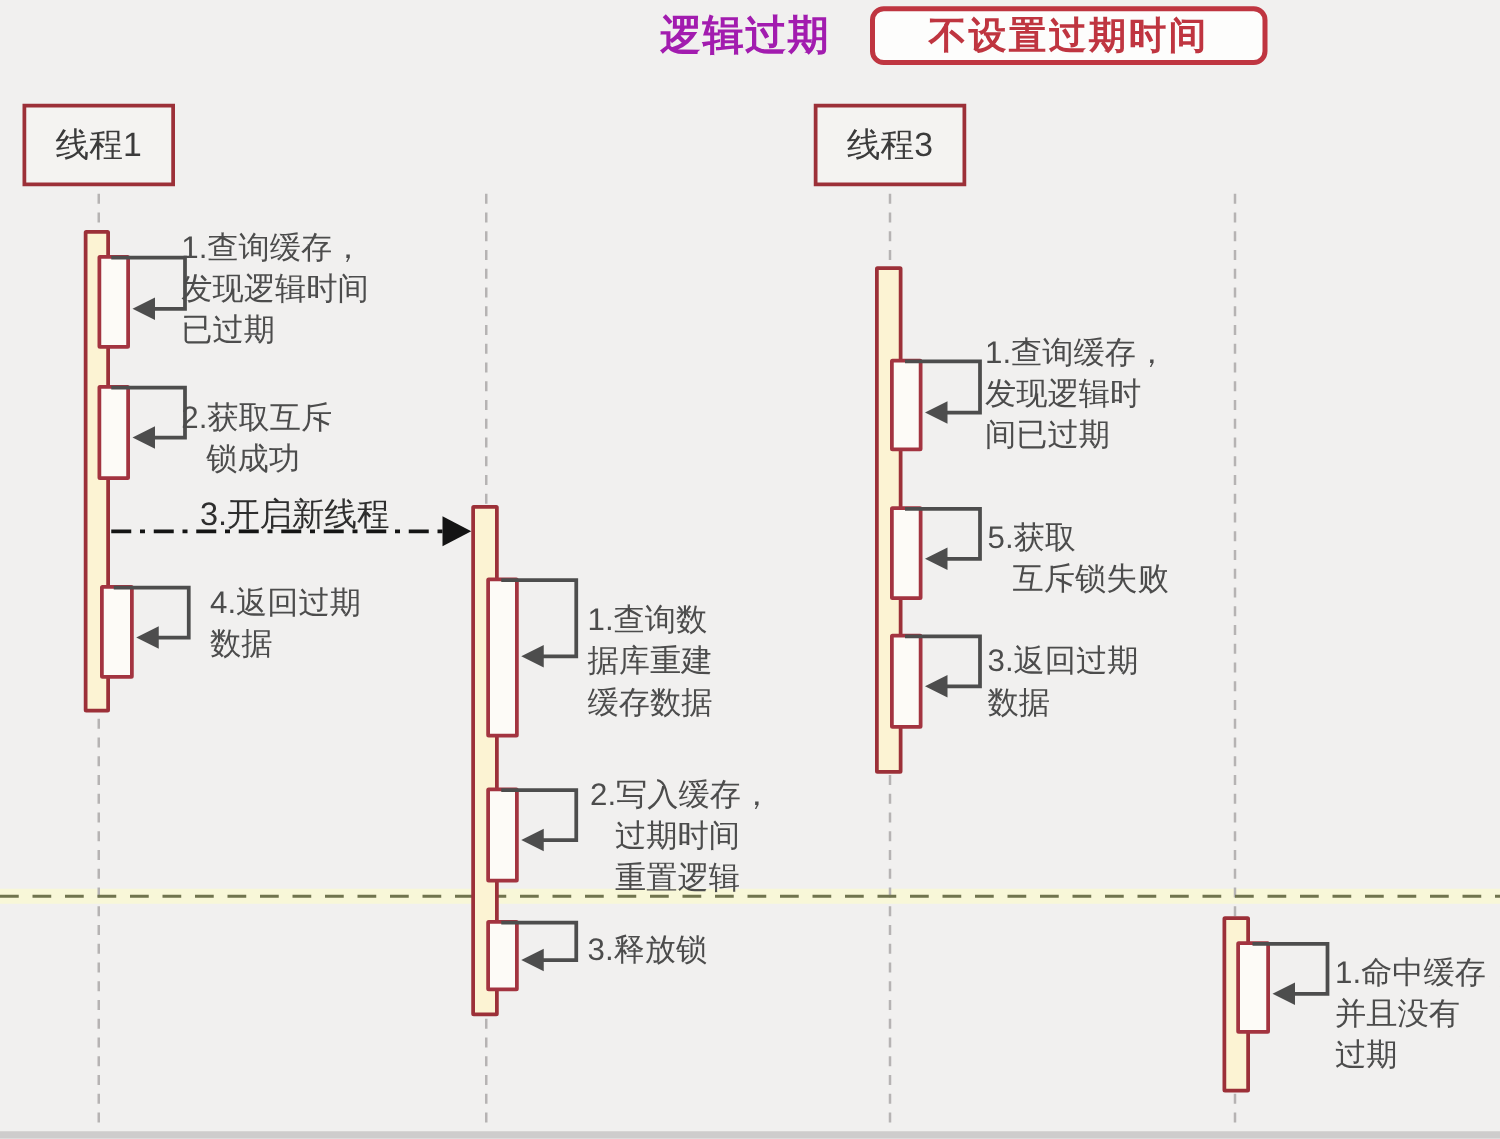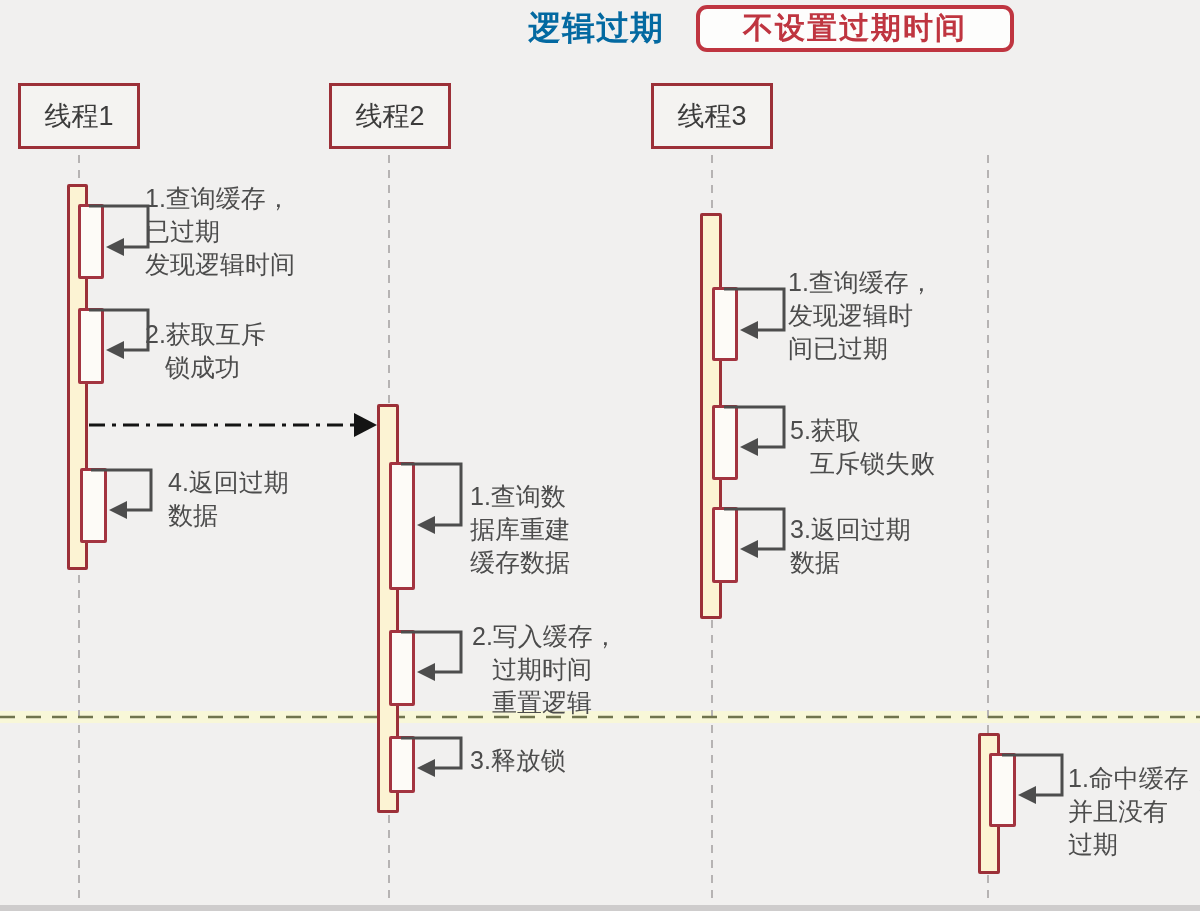--- a/index.html
+++ b/index.html
@@ -4,21 +4,21 @@
 <style>
   html,body{margin:0;padding:0;}
   body{font-family:"Liberation Sans",sans-serif;background:#e8e7e6;}
   .canvas{
     position:relative;width:1200px;height:911px;overflow:hidden;
     background:#f1f0ef;
   }
   .layer{position:absolute;left:0;top:0;pointer-events:none;}
   .title{
     position:absolute;left:528px;top:6px;
-    font-size:33px;font-weight:bold;color:#0369a1;letter-spacing:1px;
+    font-size:33px;font-weight:bold;color:#a21caf;letter-spacing:1px;
   }
   .badge{
     position:absolute;left:696px;top:5px;width:318px;height:47px;
     box-sizing:border-box;border:4px solid #bf3540;border-radius:11px;
     background:#fdfdfc;display:flex;align-items:center;justify-content:center;
     font-size:30px;font-weight:bold;color:#bf3540;letter-spacing:2px;font-family:Liberation Serif, serif;
   }
   .thread-box{
     position:absolute;top:83px;height:66px;box-sizing:border-box;
     border:3px solid #9c3038;background:#f4f3f1;
@@ -61,23 +61,20 @@
   </svg>
 
   <div class="title">逻辑过期</div>
   <div class="badge">
     <span>不设置过期时间</span>
   </div>
 
   <div class="thread-box" style="left:18px;width:122px">
     <span>线程1</span>
   </div>
-  <div class="thread-box" style="left:329px;width:122px">
-    <span>线程2</span>
-  </div>
   <div class="thread-box" style="left:651px;width:122px">
     <span>线程3</span>
   </div>
 
   <div class="bar bar-main" style="left:67px;top:184px;width:21px;height:386px"></div>
   <div class="bar bar-nested" style="left:78px;top:204px;width:26px;height:75px"></div>
   <div class="bar bar-nested" style="left:78px;top:308px;width:26px;height:76px"></div>
   <div class="bar bar-nested" style="left:80px;top:468px;width:27px;height:75px"></div>
 
   <div class="bar bar-main" style="left:377px;top:404px;width:22px;height:409px"></div>
@@ -118,27 +115,28 @@
 
     <path class="loop" d="M1002,755 H1062 V795 H1028"></path>
     <polygon class="head" points="1018,795 1036,786 1036,804"></polygon>
 
     <line class="crossline" x1="89" y1="425" x2="356" y2="425"></line>
     <polygon class="crosshead" points="377,425 354,413 354,437"></polygon>
   </svg>
 
   <div class="msg" style="left:145px;top:182px">
     <div>1.查询缓存，</div>
+    <div>发现逻辑时间</div>
     <div>已过期</div>
-    <div>发现逻辑时间</div>
   </div>
   <div class="msg" style="left:145px;top:318px">
     <div>2.获取互斥</div>
     <div class="ind">锁成功</div>
   </div>
+  <div class="cross-label" style="left:160px;top:394px">3.开启新线程</div>
   <div class="msg" style="left:168px;top:466px">
     <div>4.返回过期</div>
     <div>数据</div>
   </div>
 
   <div class="msg" style="left:470px;top:480px">
     <div>1.查询数</div>
     <div>据库重建</div>
     <div>缓存数据</div>
   </div>

